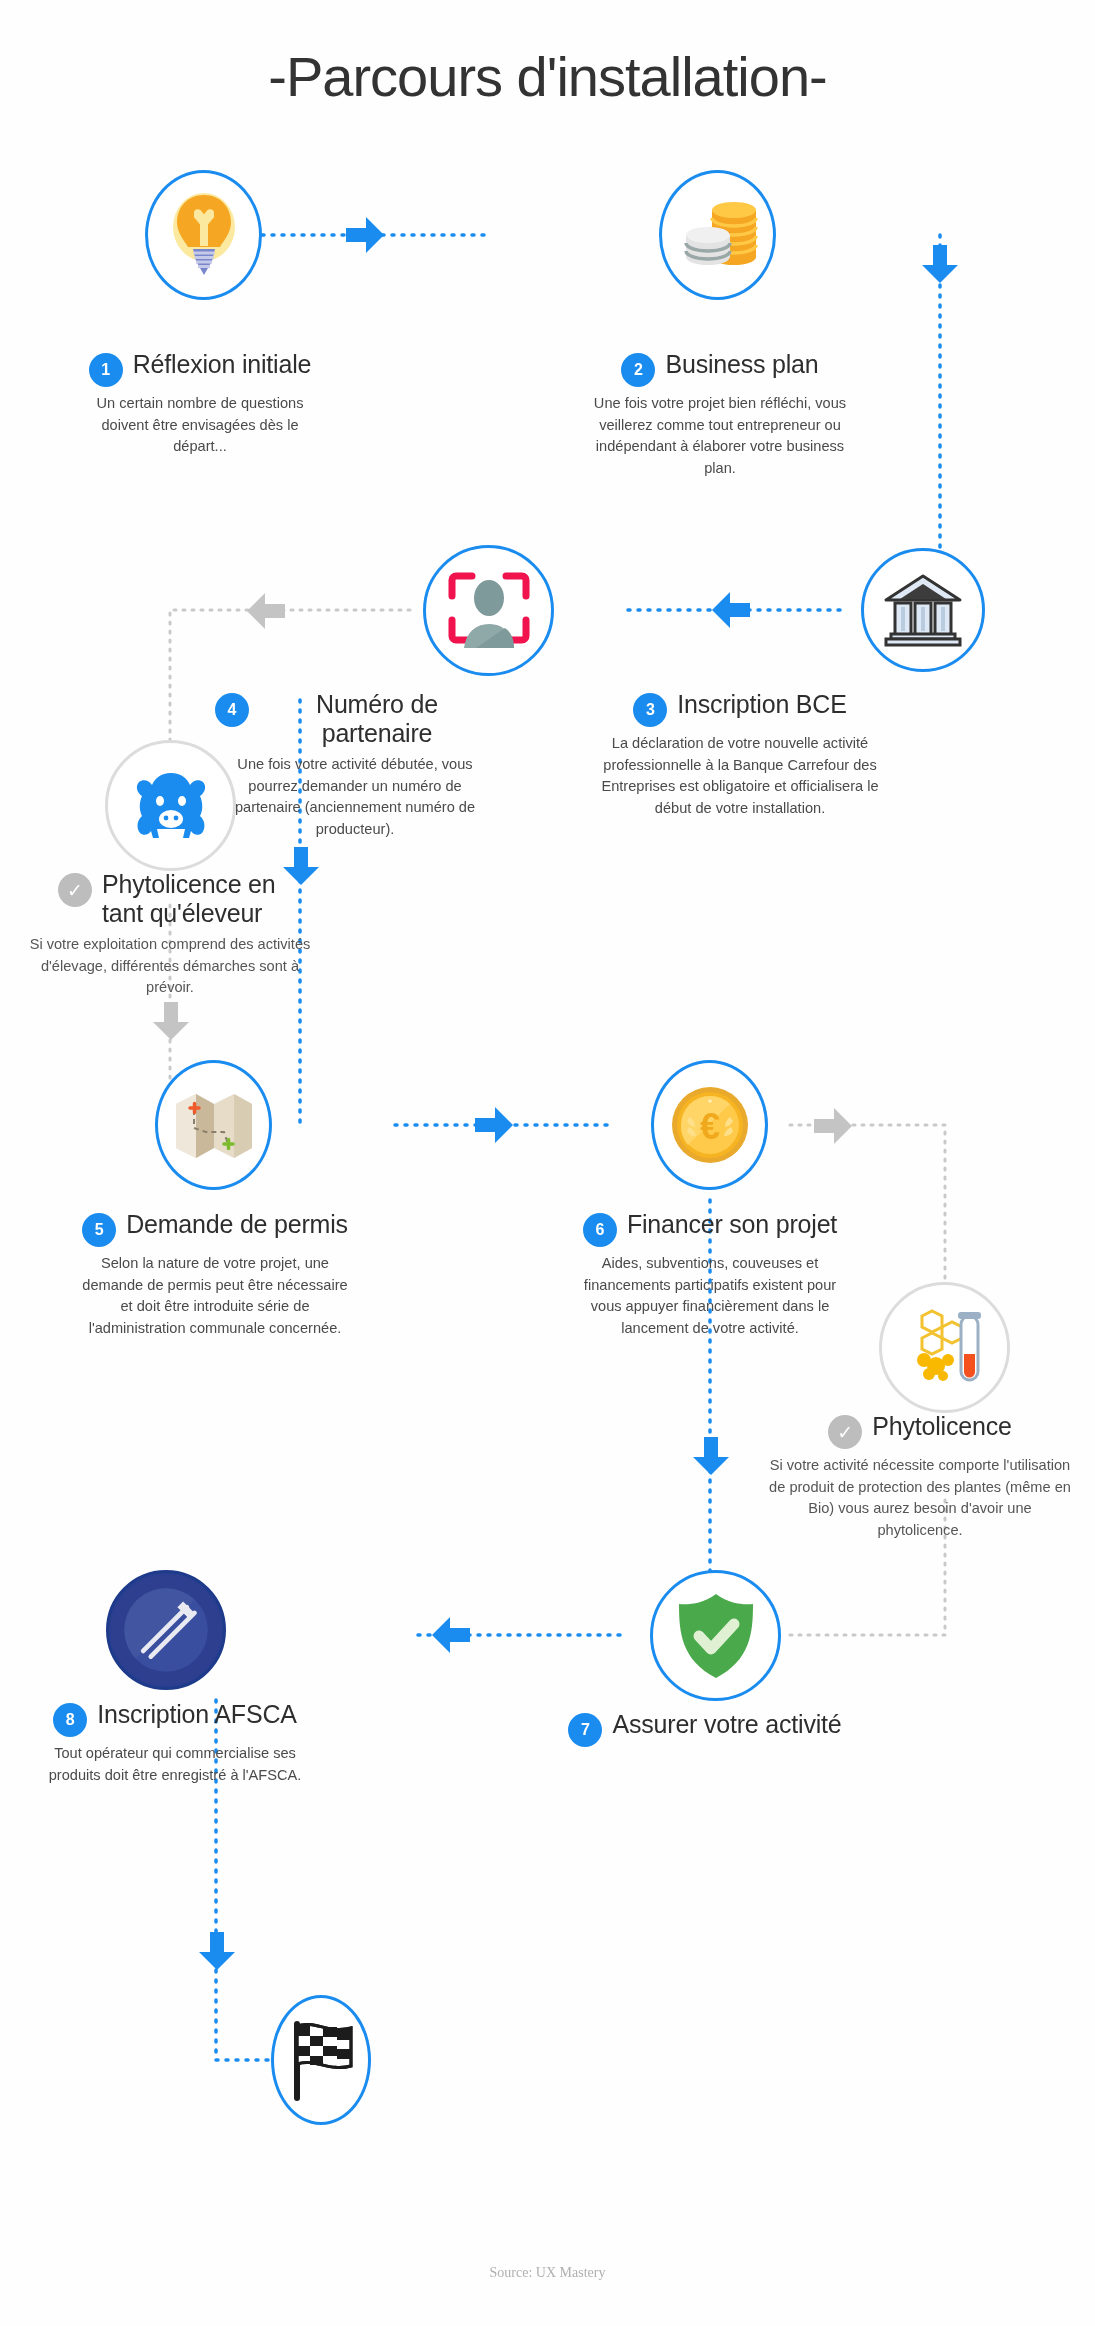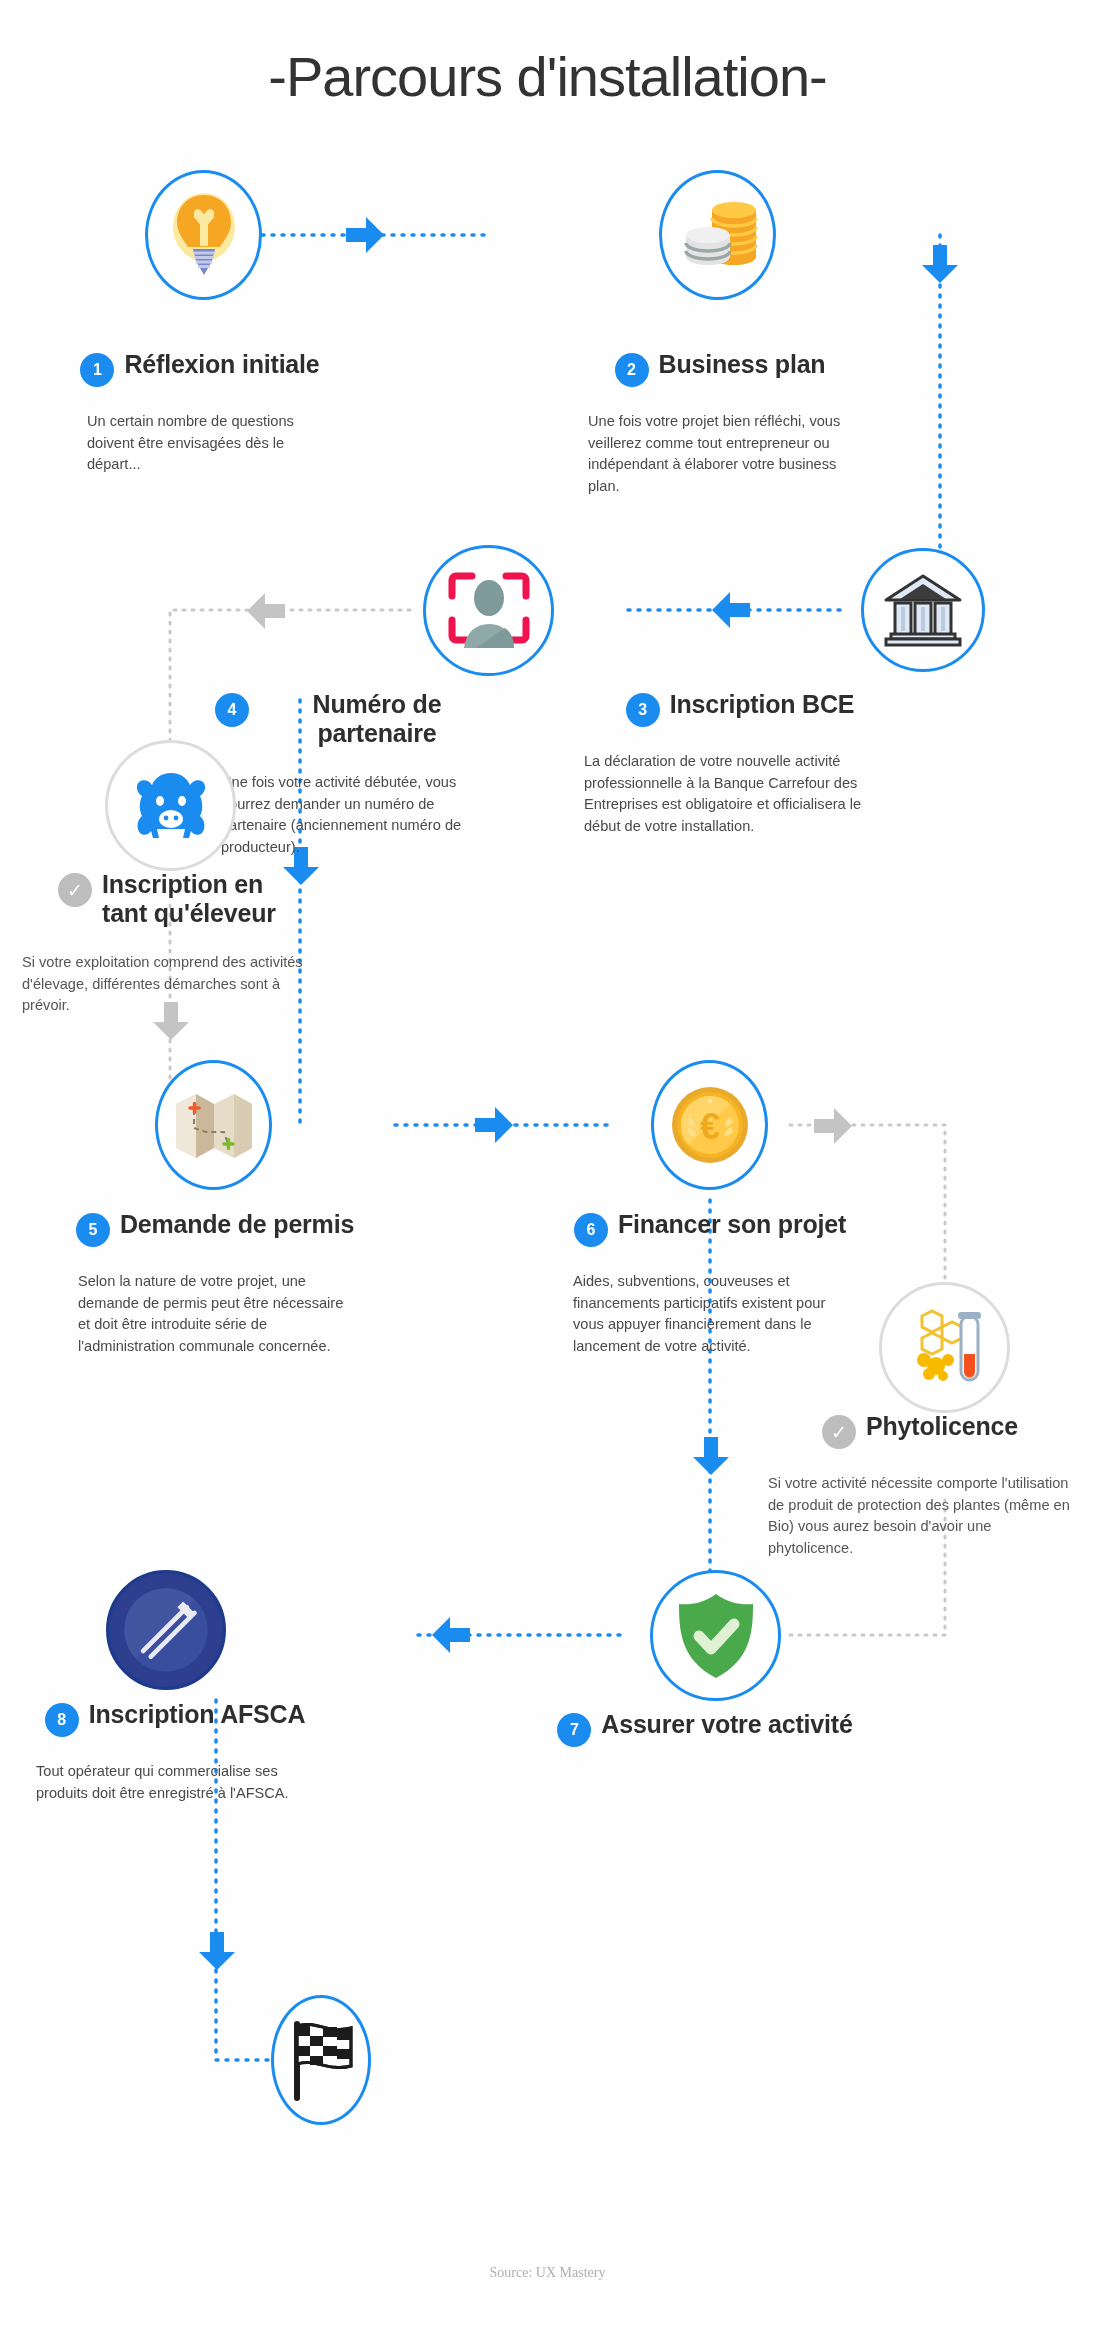--- a/index.html
+++ b/index.html
@@ -43,26 +43,27 @@
   .head { display:flex; align-items:flex-start; justify-content:center; gap:10px; }
   .badge {
     width:34px; height:34px; border-radius:50%;
     background:#1a8cef; color:#fff;
     font-size:16px; font-weight:bold;
     display:flex; align-items:center; justify-content:center;
     flex:0 0 34px; margin-top:3px;
   }
   .badge.check { background:#bdbdbd; font-size:19px; font-weight:normal; }
   .htext {
-    font-size:25px; font-weight:bold; color:#2e2e2e;
+    font-size:25px; font-weight:normal; color:#2e2e2e;
     line-height:1.16; letter-spacing:-0.2px;
   }
   .desc {
-    margin-top:24px;
+    margin-top:6px;
     font-size:14.6px; line-height:1.48; color:#4a4a4a;
+    text-align:center;
   }
   .desc.grey { color:#555; }
 
   
   .footer {
     position:absolute; left:0; right:0; top:2265px;
     text-align:center; font-size:14px; color:#b0b0b0;font-family:Liberation Serif, serif;
   }
 </style>
 </head>
@@ -239,21 +240,21 @@
       <ellipse cx="30" cy="34" rx="4" ry="5" fill="#ffffff"></ellipse>
       <ellipse cx="52" cy="34" rx="4" ry="5" fill="#ffffff"></ellipse>
       <ellipse cx="41" cy="52" rx="12" ry="9" fill="#ffffff"></ellipse>
       <circle cx="36" cy="51" r="2.4" fill="#1a8cef"></circle>
       <circle cx="46" cy="51" r="2.4" fill="#1a8cef"></circle>
     </svg>
   </div>
   <div class="block" style="left:10px;top:870px;width:320px">
     <div class="head">
       <span class="badge check">✓</span>
-      <span class="htext" style="max-width:180px">Inscription en tant qu'éleveur</span>
+      <span class="htext" style="max-width:180px">Phytolicence en tant qu'éleveur</span>
     </div>
     <div class="desc grey" style="padding:0 12px">Si votre exploitation comprend des activités d'élevage, différentes démarches sont à prévoir.</div>
   </div>
 
   <div class="bubble" style="left:155px;top:1060px;width:117px;height:130px">
     <svg width="84" height="78" viewBox="0 0 84 78">
       <path d="M4 18 L24 8 L42 18 L62 8 L80 18 L80 62 L62 72 L42 62 L24 72 L4 62 Z" fill="#e6dcc8"></path>
       <path d="M24 8 L42 18 L42 62 L24 72 Z" fill="#c9b99a"></path>
       <path d="M62 8 L80 18 L80 62 L62 72 Z" fill="#d8ccb2"></path>
       <path d="M4 18 L24 8 L24 72 L4 62 Z" fill="#efe8da"></path>

